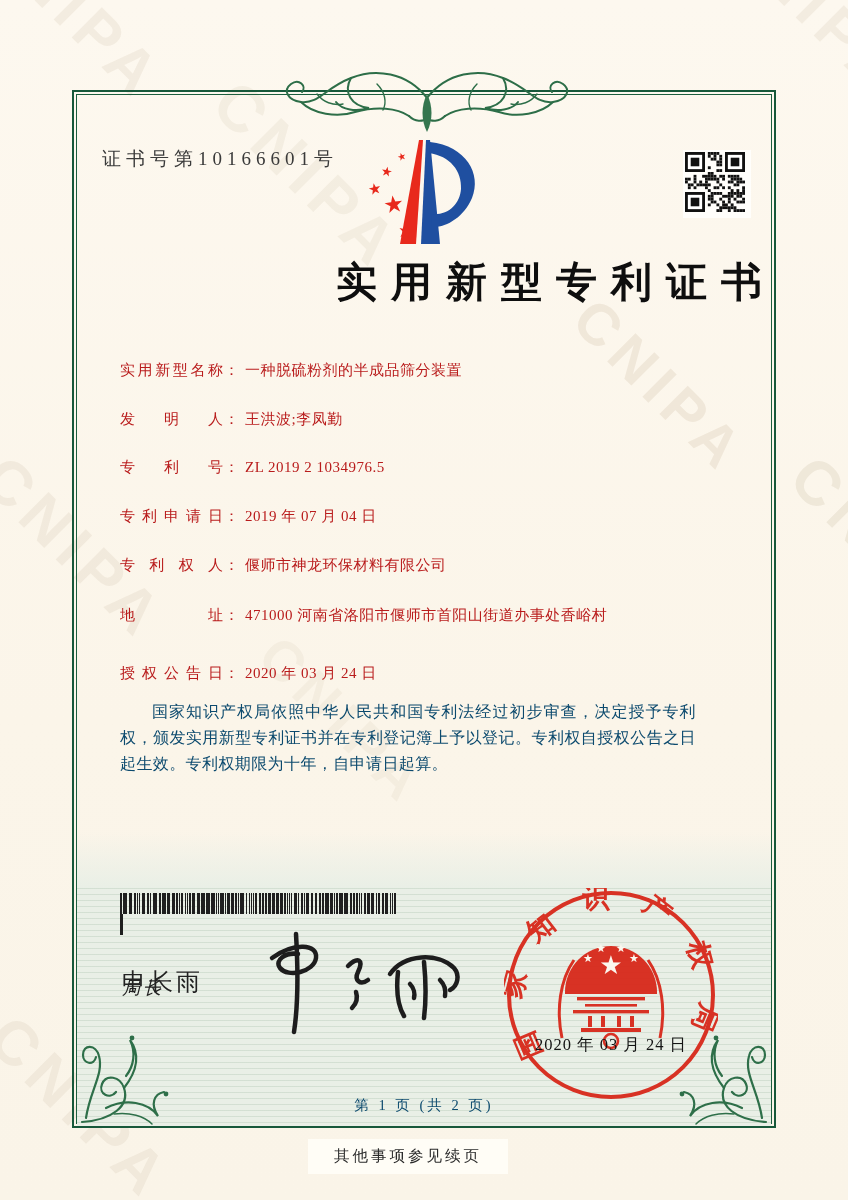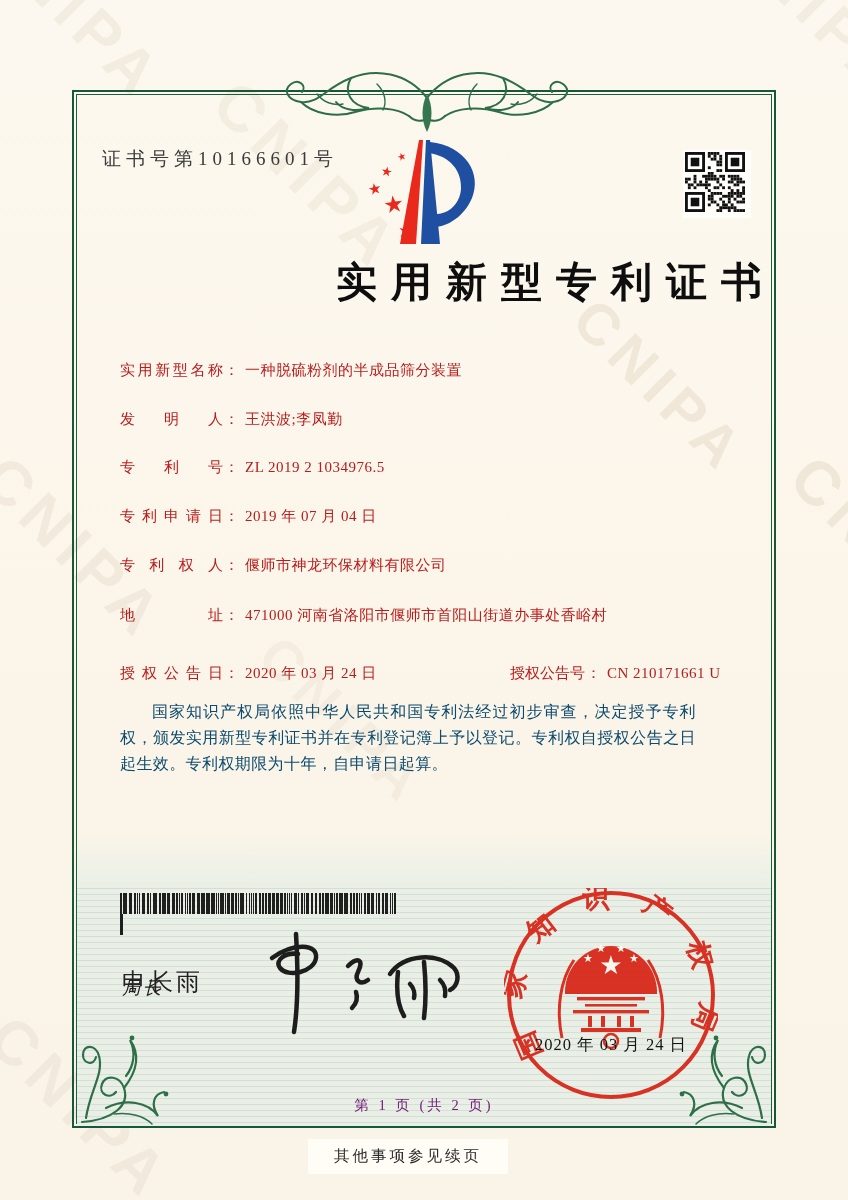--- a/index.html
+++ b/index.html
@@ -47,21 +47,21 @@
   
   .barcode{left:120px;top:893px;width:278px;height:21px;z-index:3;font-size:0;}
   .barcode i{display:inline-block;height:100%;background:#1f1f1f;}
   .director-label{left:122px;top:976px;font-size:18px;letter-spacing:3px;z-index:3;font-style:italic;}
   .director-name{left:122px;top:966px;font-size:24px;letter-spacing:3px;z-index:3;}
   .signature{left:252px;top:928px;z-index:3;}
   .seal{left:504px;top:888px;width:214px;height:214px;z-index:3;opacity:.95;}
   .seal-date{left:504px;top:1034px;width:214px;text-align:center;font-size:16.5px;
     color:#141414;letter-spacing:1px;z-index:4;}
   .page-num{left:72px;width:704px;top:1096px;text-align:center;font-size:14.5px;
-    letter-spacing:3px;color:#701a75;z-index:3;}
+    letter-spacing:3px;color:#0c4a6e;z-index:3;}
   .note{left:408px;top:1139px;transform:translateX(-50%);background:#fffdf6;
     padding:7px 26px;font-size:15.5px;letter-spacing:3px;color:#2a2a2a;z-index:3;}
 </style>
 </head>
 <body>
 
 <span class="wm" style="left:-42px;top:-28px;">CNIPA</span>
 <span class="wm" style="left:190px;top:138px;font-size:64px;color:rgba(196,180,157,0.15);">CNIPA</span>
 <span class="wm" style="left:552px;top:352px;font-size:58px;color:rgba(203,186,160,0.24);">CNIPA</span>
 <span class="wm" style="left:700px;top:-30px;">CNIPA</span>
@@ -283,23 +283,20 @@
   <span class="flabel">专利申请日</span><span class="fcolon">：</span><span class="fvalue">2019 年 07 月 04 日</span>
 </div>
 <div class="fr" style="top:556px;">
   <span class="flabel">专 利 权 人</span><span class="fcolon">：</span><span class="fvalue">偃师市神龙环保材料有限公司</span>
 </div>
 <div class="fr" style="top:606px;">
   <span class="flabel">地　　　　址</span><span class="fcolon">：</span><span class="fvalue">471000 河南省洛阳市偃师市首阳山街道办事处香峪村</span>
 </div>
 <div class="fr" style="top:664px;width:600px;">
   <span class="flabel">授权公告日</span><span class="fcolon">：</span><span class="fvalue">2020 年 03 月 24 日</span>
-  <span class="fr2">
-    <span>授权公告号</span><span class="fcolon">：</span><span class="fvalue">CN 210171661 U</span>
-  </span>
 </div>
 
 <div class="abs body-text">
   <p>国家知识产权局依照中华人民共和国专利法经过初步审查，决定授予专利权，颁发实用新型专利证书并在专利登记簿上予以登记。专利权自授权公告之日起生效。专利权期限为十年，自申请日起算。</p>
 </div>
 
 <div class="abs barcode"><i style="width: 2px; margin-right: 1px;"></i><i style="width: 4px; margin-right: 2px;"></i><i style="width: 3px; margin-right: 2px;"></i><i style="width: 2px; margin-right: 1px;"></i><i style="width: 1px; margin-right: 1px;"></i><i style="width: 1px; margin-right: 2px;"></i><i style="width: 3px; margin-right: 2px;"></i><i style="width: 2px; margin-right: 1px;"></i><i style="width: 1px; margin-right: 2px;"></i><i style="width: 4px; margin-right: 2px;"></i><i style="width: 2px; margin-right: 1px;"></i><i style="width: 4px; margin-right: 1px;"></i><i style="width: 3px; margin-right: 2px;"></i><i style="width: 3px; margin-right: 1px;"></i><i style="width: 2px; margin-right: 1px;"></i><i style="width: 1px; margin-right: 1px;"></i><i style="width: 2px; margin-right: 2px;"></i><i style="width: 1px; margin-right: 1px;"></i><i style="width: 1px; margin-right: 1px;"></i><i style="width: 2px; margin-right: 1px;"></i><i style="width: 3px; margin-right: 2px;"></i><i style="width: 3px; margin-right: 1px;"></i><i style="width: 4px; margin-right: 1px;"></i><i style="width: 4px; margin-right: 1px;"></i><i style="width: 4px; margin-right: 1px;"></i><i style="width: 1px; margin-right: 1px;"></i><i style="width: 1px; margin-right: 1px;"></i><i style="width: 4px; margin-right: 1px;"></i><i style="width: 1px; margin-right: 1px;"></i><i style="width: 3px; margin-right: 1px;"></i><i style="width: 3px; margin-right: 1px;"></i><i style="width: 2px; margin-right: 1px;"></i><i style="width: 1px; margin-right: 1px;"></i><i style="width: 4px; margin-right: 2px;"></i><i style="width: 1px; margin-right: 2px;"></i><i style="width: 1px; margin-right: 1px;"></i><i style="width: 1px; margin-right: 1px;"></i><i style="width: 1px; margin-right: 1px;"></i><i style="width: 2px; margin-right: 2px;"></i><i style="width: 2px; margin-right: 1px;"></i><i style="width: 2px; margin-right: 1px;"></i><i style="width: 2px; margin-right: 1px;"></i><i style="width: 3px; margin-right: 1px;"></i><i style="width: 3px; margin-right: 1px;"></i><i style="width: 3px; margin-right: 1px;"></i><i style="width: 3px; margin-right: 1px;"></i><i style="width: 2px; margin-right: 1px;"></i><i style="width: 1px; margin-right: 1px;"></i><i style="width: 1px; margin-right: 1px;"></i><i style="width: 1px; margin-right: 2px;"></i><i style="width: 3px; margin-right: 1px;"></i><i style="width: 1px; margin-right: 2px;"></i><i style="width: 2px; margin-right: 1px;"></i><i style="width: 1px; margin-right: 1px;"></i><i style="width: 3px; margin-right: 2px;"></i><i style="width: 2px; margin-right: 2px;"></i><i style="width: 2px; margin-right: 2px;"></i><i style="width: 2px; margin-right: 1px;"></i><i style="width: 2px; margin-right: 1px;"></i><i style="width: 4px; margin-right: 1px;"></i><i style="width: 3px; margin-right: 1px;"></i><i style="width: 1px; margin-right: 1px;"></i><i style="width: 2px; margin-right: 1px;"></i><i style="width: 4px; margin-right: 1px;"></i><i style="width: 4px; margin-right: 2px;"></i><i style="width: 2px; margin-right: 1px;"></i><i style="width: 2px; margin-right: 1px;"></i><i style="width: 2px; margin-right: 1px;"></i><i style="width: 1px; margin-right: 1px;"></i><i style="width: 1px; margin-right: 2px;"></i><i style="width: 2px; margin-right: 1px;"></i><i style="width: 3px; margin-right: 1px;"></i><i style="width: 3px; margin-right: 2px;"></i><i style="width: 1px; margin-right: 1px;"></i><i style="width: 2px; margin-right: 2px;"></i><i style="width: 2px; margin-right: 1px;"></i><i style="width: 3px; margin-right: 2px;"></i><i style="width: 1px; margin-right: 1px;"></i><i style="width: 1px; margin-right: 1px;"></i><i style="width: 2px; margin-right: 1px;"></i><i style="width: 3px; margin-right: 1px;"></i></div>
 
 <div class="abs director-label">局长</div>
 <div class="abs director-name">申长雨</div>

